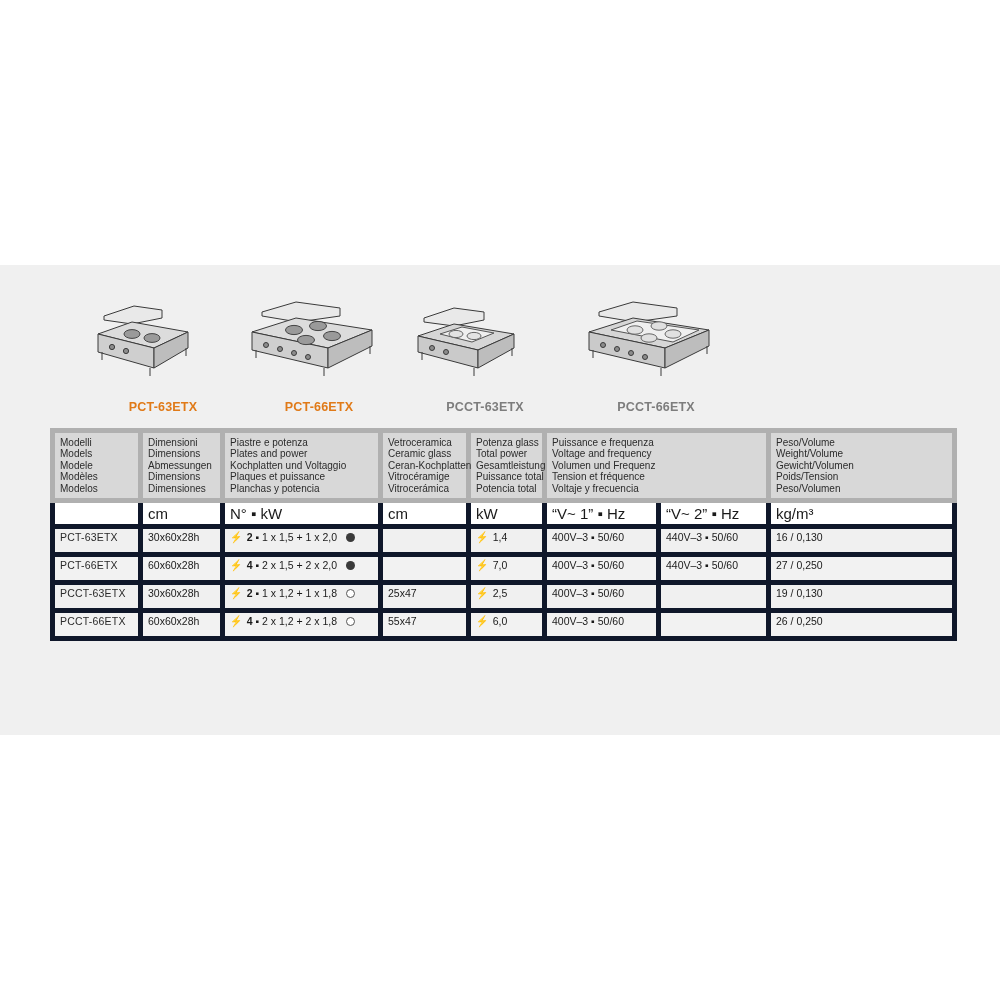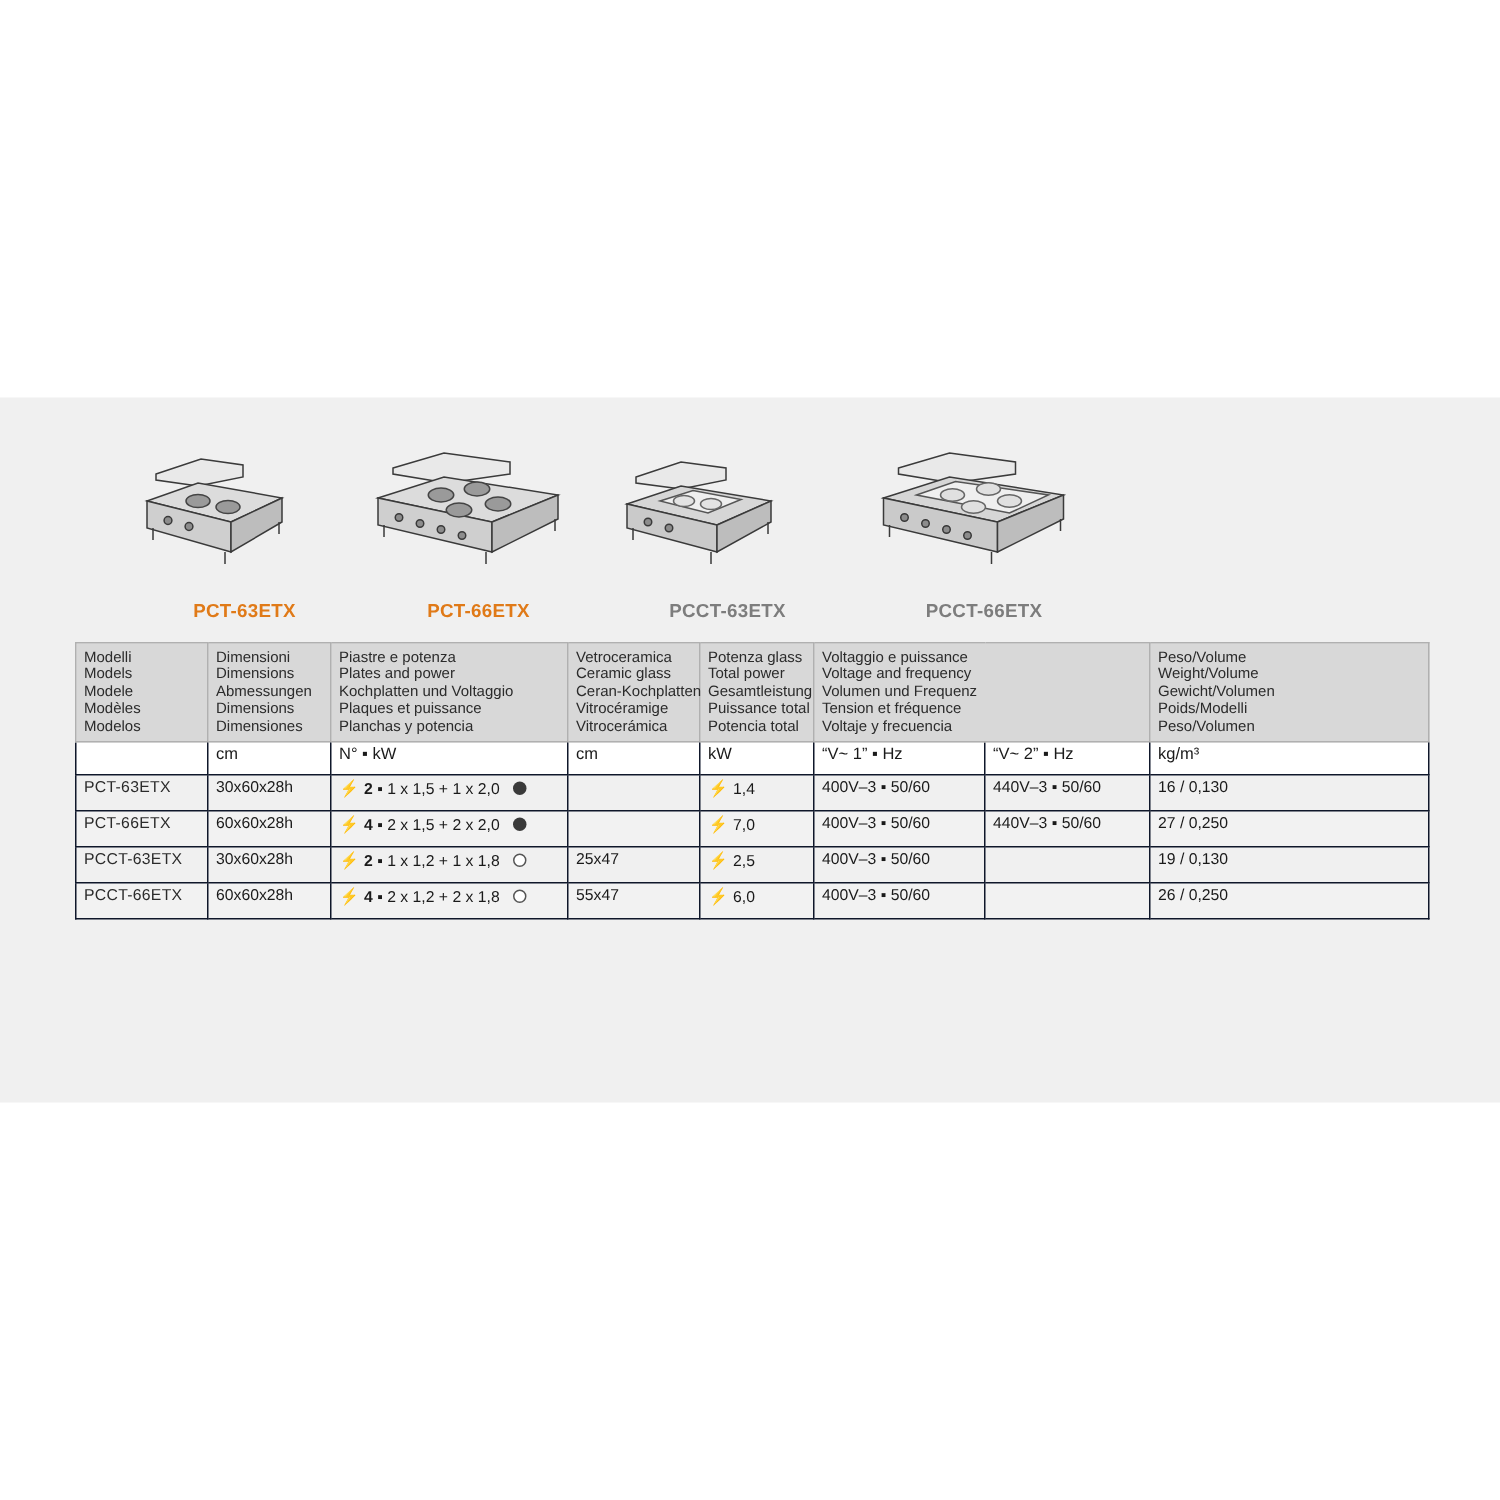--- a/index.html
+++ b/index.html
@@ -73,37 +73,37 @@
     width: 902px;
   }
   table.spec {
     border-collapse: collapse;
     width: 902px;
     table-layout: fixed;
     font-size: 10.5px;
     color: #1a1a1a;
   }
   table.spec td, table.spec th {
-    border: 1px solid #0f172a;
+    border: 5px solid #0f172a;
     padding: 2px 4px;
     vertical-align: top;
     text-align: left;
     font-weight: normal;
   }
   tr.head-langs td {
     background: #d8d8d8;
     line-height: 11.4px;
     font-size: 10px;
     padding: 4px 5px 4px 5px;
     color: #2b2b2b;
     border-color: #b0b0b0;
   }
   tr.head-units td {
     background: #ffffff;
-    font-size: 11px;
+    font-size: 15px;
     height: 17px;
     padding: 2px 5px;
   }
   tr.data td {
     height: 19px;
     padding: 2px 5px;
     font-size: 10.5px;
   }
   tr.data.alt td { background: #f2f2f2; }
   .model {
@@ -290,31 +290,31 @@
           <span class="lang-line">Vitrocerámica</span>
         </td>
         <td>
           <span class="lang-line">Potenza glass</span>
           <span class="lang-line">Total power</span>
           <span class="lang-line">Gesamtleistung</span>
           <span class="lang-line">Puissance total</span>
           <span class="lang-line">Potencia total</span>
         </td>
         <td colspan="2">
-          <span class="lang-line">Voltaggio e puissance</span>
+          <span class="lang-line">Puissance e frequenza</span>
           <span class="lang-line">Voltage and frequency</span>
           <span class="lang-line">Volumen und Frequenz</span>
           <span class="lang-line">Tension et fréquence</span>
           <span class="lang-line">Voltaje y frecuencia</span>
         </td>
         <td>
           <span class="lang-line">Peso/Volume</span>
           <span class="lang-line">Weight/Volume</span>
           <span class="lang-line">Gewicht/Volumen</span>
-          <span class="lang-line">Poids/Modelli</span>
+          <span class="lang-line">Poids/Tension</span>
           <span class="lang-line">Peso/Volumen</span>
         </td>
       </tr>
 
       <tr class="head-units">
         <td></td>
         <td>cm</td>
         <td>N° ▪ kW</td>
         <td>cm</td>
         <td>kW</td>

